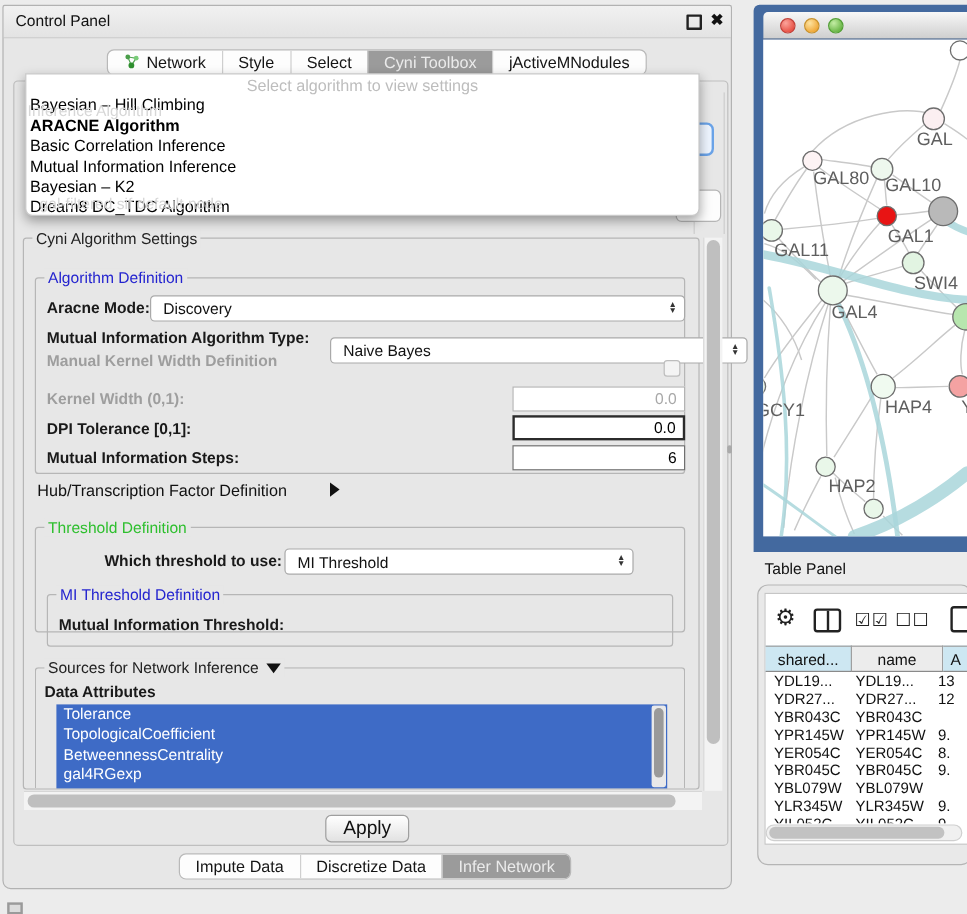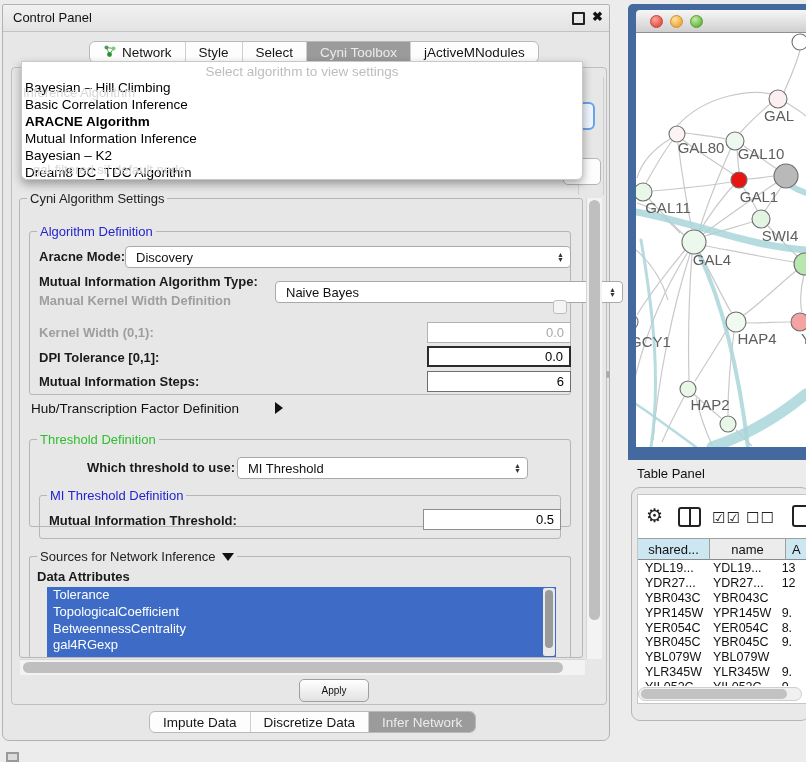--- a/index.html
+++ b/index.html
@@ -69,21 +69,21 @@
   .sb-track-v{background:#f3f3f3;border-left:1px solid #d6d6d6;}
   .sb-track-h{background:#f3f3f3;border-top:1px solid #d6d6d6;}
   .sb-thumb{background:#bfbfbf;border-radius:6px;}
 
   
   .attr-list{background:#3e6bc6;overflow:hidden;}
   .attr-item{color:#fff;font-size:13px;padding-left:6px;line-height:16.8px;white-space:nowrap;}
 
   .apply-btn{left:268px;top:674px;width:70px;height:23px;
     background:linear-gradient(#ffffff,#e2e2e2);border:1px solid #9f9f9f;border-radius:5px;
-    font-size:10px;color:#111;display:flex;align-items:center;justify-content:center;box-sizing:border-box;margin-left:28px;}
+    font-size:16px;color:#111;display:flex;align-items:center;justify-content:center;box-sizing:border-box;}
 
   
   .net-frame{left:628px;top:4px;width:178px;height:456px;background:#43699f;border-radius:5px 0 0 0;}
   .net-titlebar{left:636px;top:10px;width:170px;height:23px;
     background:linear-gradient(#f7f7f7,#cfcfcf);border-bottom:1px solid #8f8f8f;
     border-radius:4px 0 0 0;box-sizing:border-box;}
   .light{width:13px;height:13px;border-radius:50%;box-sizing:border-box;top:5px;}
   .light.red{background:radial-gradient(circle at 35% 30%,#fca49b,#e8564a 70%);border:1px solid #c2413a;}
   .light.yellow{background:radial-gradient(circle at 35% 30%,#fde3a0,#f0ab3e 70%);border:1px solid #c8922c;}
   .light.green{background:radial-gradient(circle at 35% 30%,#c3eda4,#6db84a 70%);border:1px solid #53a036;}
@@ -152,22 +152,22 @@
   <div class="abs main-panel"></div>
 
   <div class="abs" style="left:575px;top:72px;width:24px;height:118px;border-left:1px solid #cdcdcd;border-right:1px solid #cdcdcd;"></div>
   <div class="abs" style="left:574px;top:97px;width:18px;height:28px;border:2px solid #6aa3e8;border-radius:6px;background:#eef5ff;box-sizing:border-box;"></div>
   <div class="abs" style="left:560px;top:153px;width:38px;height:27px;border:1px solid #b5b5b5;border-radius:5px;background:#fdfdfd;box-sizing:border-box;"></div>
 
   <div class="abs popup">
     <div class="pop-placeholder">Select algorithm to view settings</div>
     <div id="popup-items">
         <div class="pop-item">Bayesian – Hill Climbing</div>
+        <div class="pop-item bold">ARACNE Algorithm</div>
         <div class="pop-item">Basic Correlation Inference</div>
-        <div class="pop-item bold">ARACNE Algorithm</div>
         <div class="pop-item">Mutual Information Inference</div>
         <div class="pop-item">Bayesian – K2</div>
         <div class="pop-item">Dream8 DC_TDC Algorithm</div>
       </div>
   </div>
   <span class="ghost" style="left:20px;top:80px;">Inference Algorithm</span>
   <span class="ghost" style="left:30px;top:157px;">gal-filtered sif default node</span>
 
   <div class="abs group" style="left:16px;top:193px;width:564px;height:460px;">
     <span class="legend">Cyni Algorithm Settings</span>
@@ -209,23 +209,20 @@
   </div>
   <span class="abs lbl" style="left:84px;top:455px;">Which threshold to use:</span>
   <div class="abs combo" style="left:234px;top:452px;width:291px;">
     <span>MI Threshold</span>
     <span class="arrows">▲<br>▼</span>
   </div>
   <div class="abs group" style="left:36px;top:490px;width:522px;height:44px;">
     <span class="legend blue">MI Threshold Definition</span>
   </div>
   <span class="abs lbl" style="left:46px;top:508px;">Mutual Information Threshold:</span>
-  <div class="abs field" style="left:420px;top:504px;width:138px;border:1px solid #8f8f8f;">
-    <span>0.5</span>
-  </div>
 
   <div class="abs group" style="left:26px;top:551px;width:542px;height:101px;border-bottom:none;border-radius:3px 3px 0 0;">
     <span class="legend" style="display:flex;align-items:center;">
       <span>Sources for Network Inference</span>
       <span class="tri-down"></span>
     </span>
   </div>
   <span class="abs lbl" style="left:34px;top:564px;">Data Attributes</span>
   <div class="abs attr-list" style="left:44px;top:582px;width:509px;height:70px;" id="attr-list">
       <div class="attr-item">Tolerance</div>

